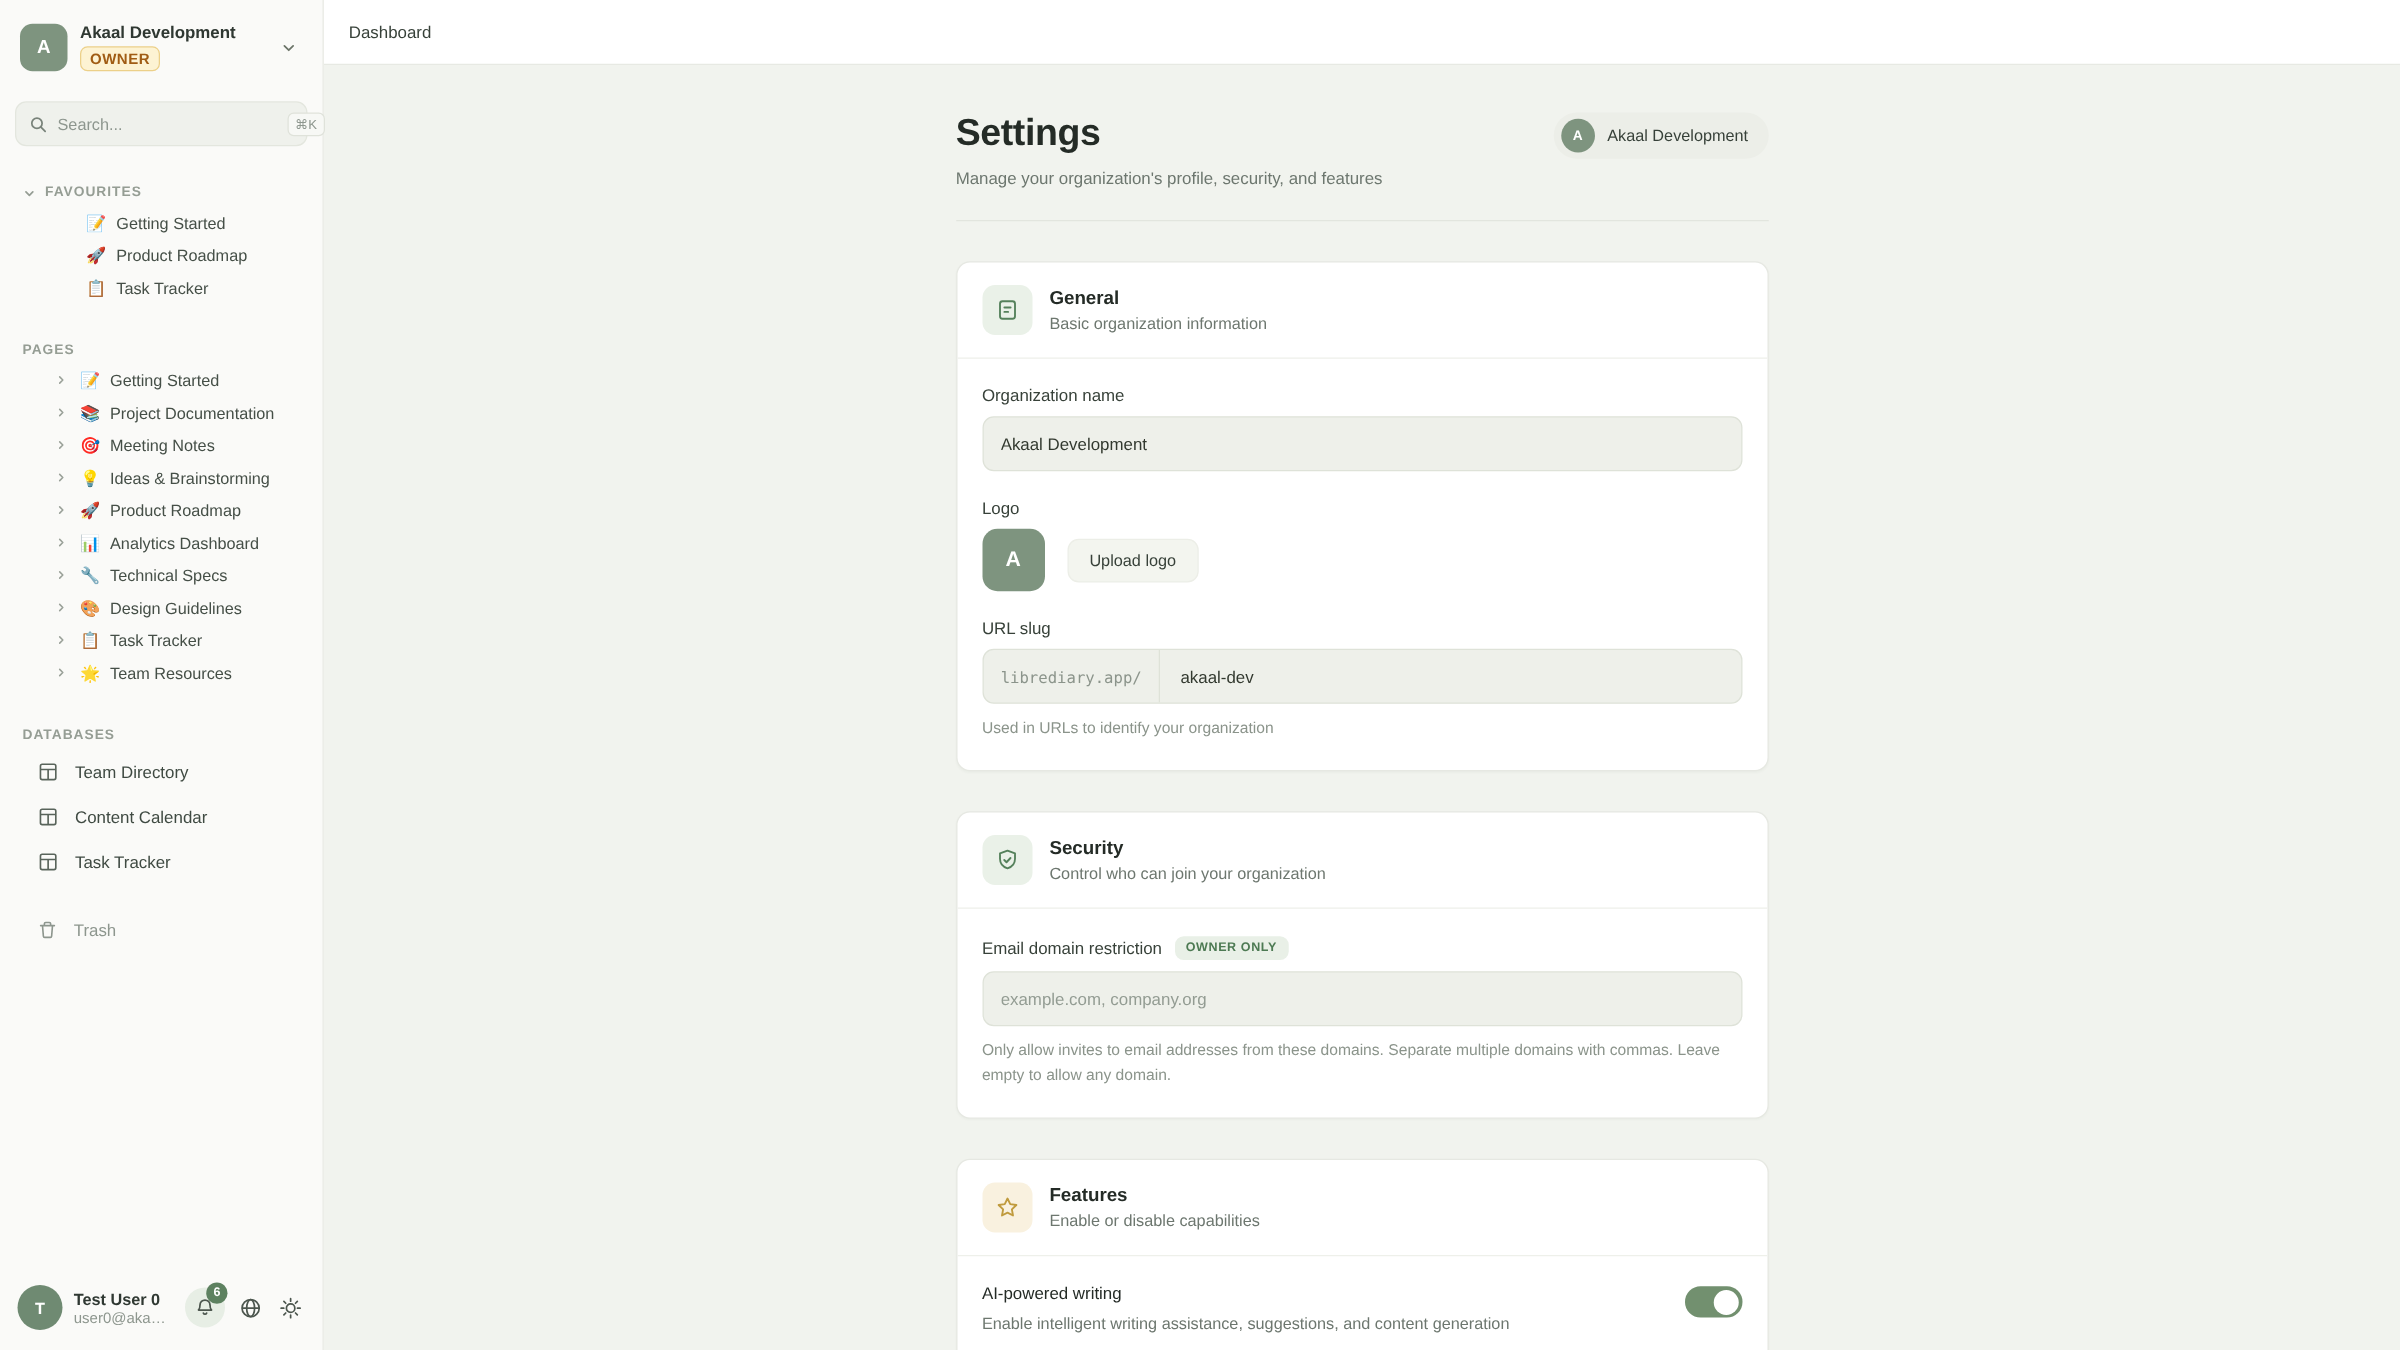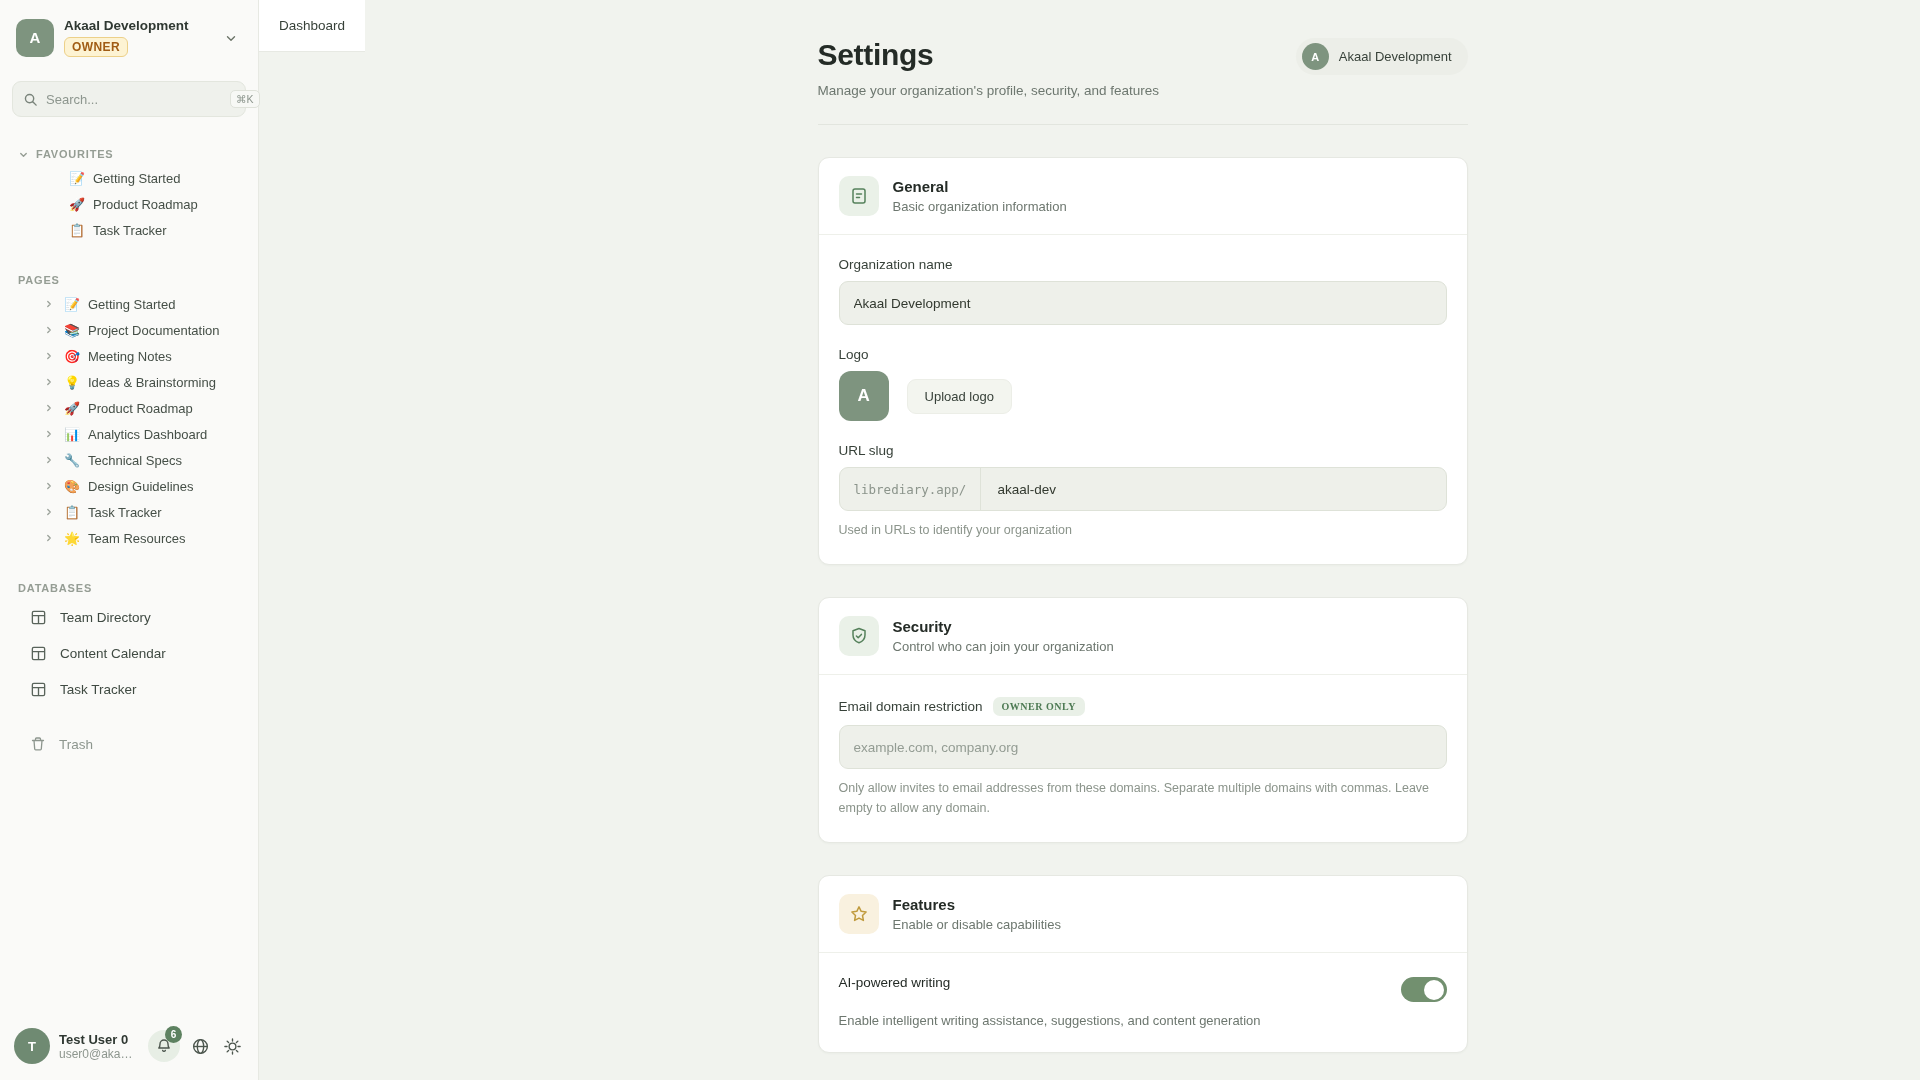--- a/index.html
+++ b/index.html
@@ -129,21 +129,21 @@
   .bell-count {
     position:absolute; top:-4px; right:-2px;
     min-width:17px; height:17px; border-radius:50%;
     background:#5d8160; color:#fff;
     font-size:10px; font-weight:bold;
     display:flex; align-items:center; justify-content:center;
   }
   .footer-icon { color:#4c564e; cursor:pointer; padding:2px; }
 
   
-  .main { flex:1; display:flex; flex-direction:row; height:1080px; }
+  .main { flex:1; display:flex; flex-direction:column; height:1080px; }
   .topbar {
     height:52px; background:#ffffff;
     border-bottom:1px solid #e7e9e3;
     display:flex; align-items:center;
     padding:0 20px;
     font-size:13.5px; color:#374139;
   }
   .content {
     flex:1; overflow:hidden;
     padding-top:38px;
@@ -233,26 +233,26 @@
     flex:1; border:none; background:transparent; outline:none;
     padding:0 16px;
     font-family:"Liberation Sans", sans-serif;
     font-size:13.5px; color:#32392f;
   }
   .help-text { margin-top:10px; font-size:12.5px; color:#8b948b; line-height:1.55; }
 
   .owner-only-badge {
     background:#e9f0e7; color:#4d7a53;
     font-size:10px; font-weight:bold; letter-spacing:.5px;
-    border-radius:7px; padding:4px 9px;font-family:Liberation Serif, serif;
+    border-radius:7px; padding:4px 9px;
   }
 
   .toggle-row { display:flex; align-items:flex-start; justify-content:space-between; }
   .toggle-title { font-size:13.5px; color:#242b26; }
-  .toggle-desc { margin-top:23px; font-size:13px; color:#6d776f; }
+  .toggle-desc { margin-top:9px; font-size:13px; color:#6d776f; }
   .toggle {
     width:46px; height:25px; border-radius:999px;
     background:#72906f; position:relative; cursor:pointer;
     flex-shrink:0; margin-top:2px;
   }
   .toggle .knob {
     position:absolute; top:2.5px; right:3px;
     width:20px; height:20px; border-radius:50%;
     background:#fff;
   }

